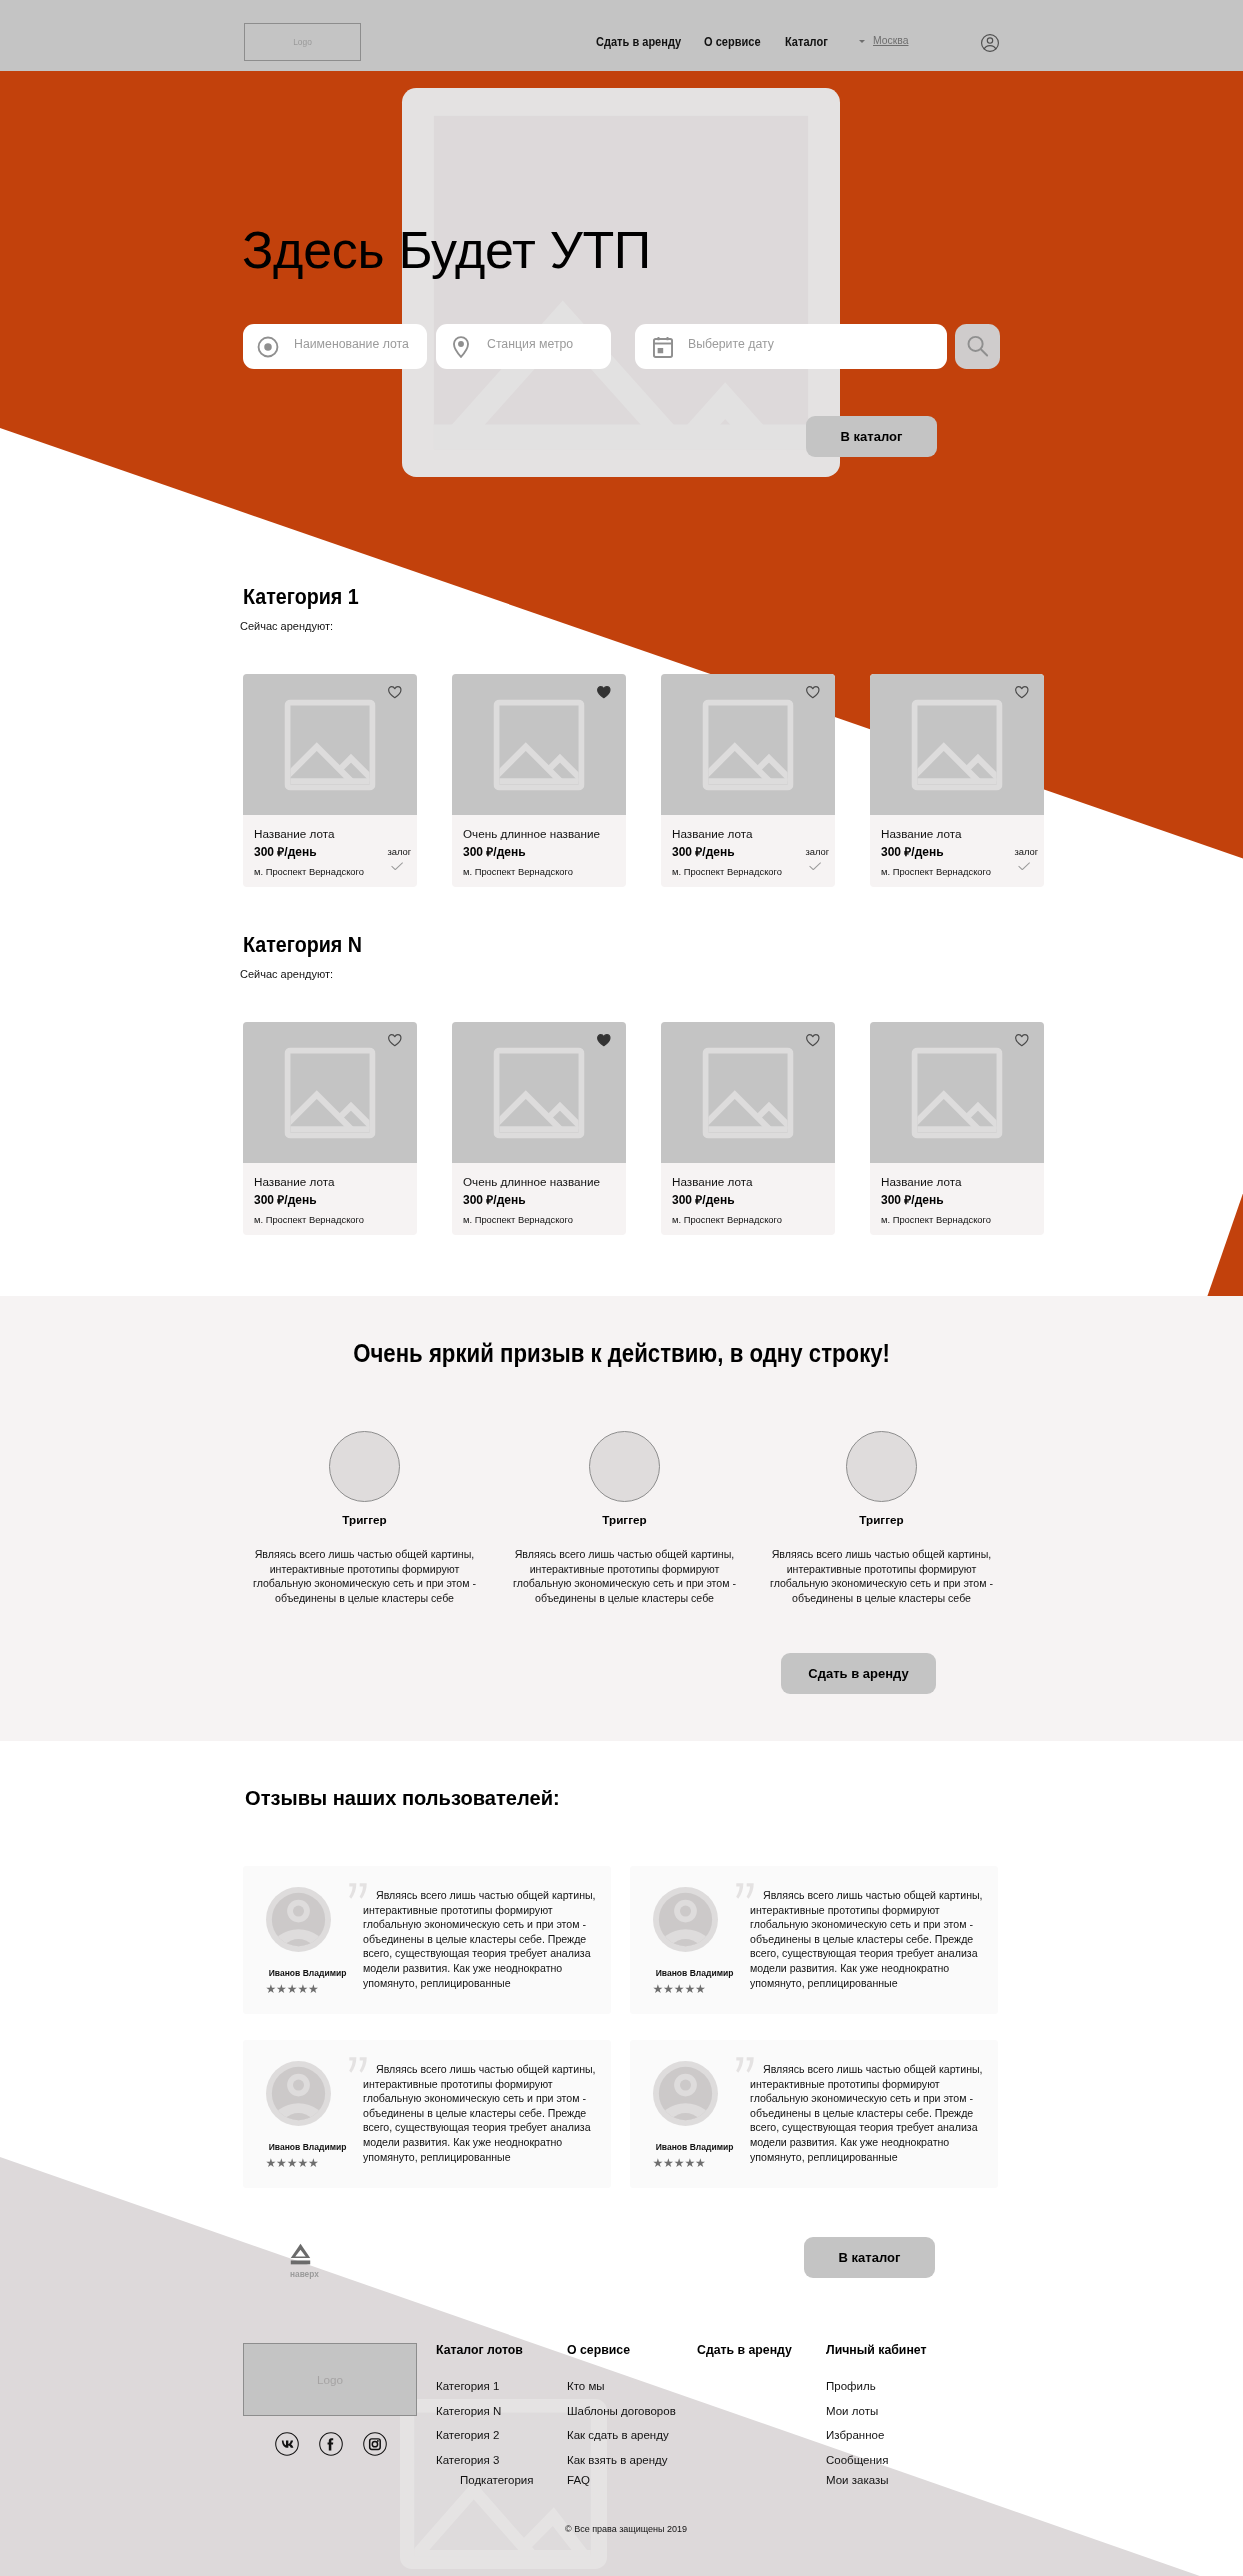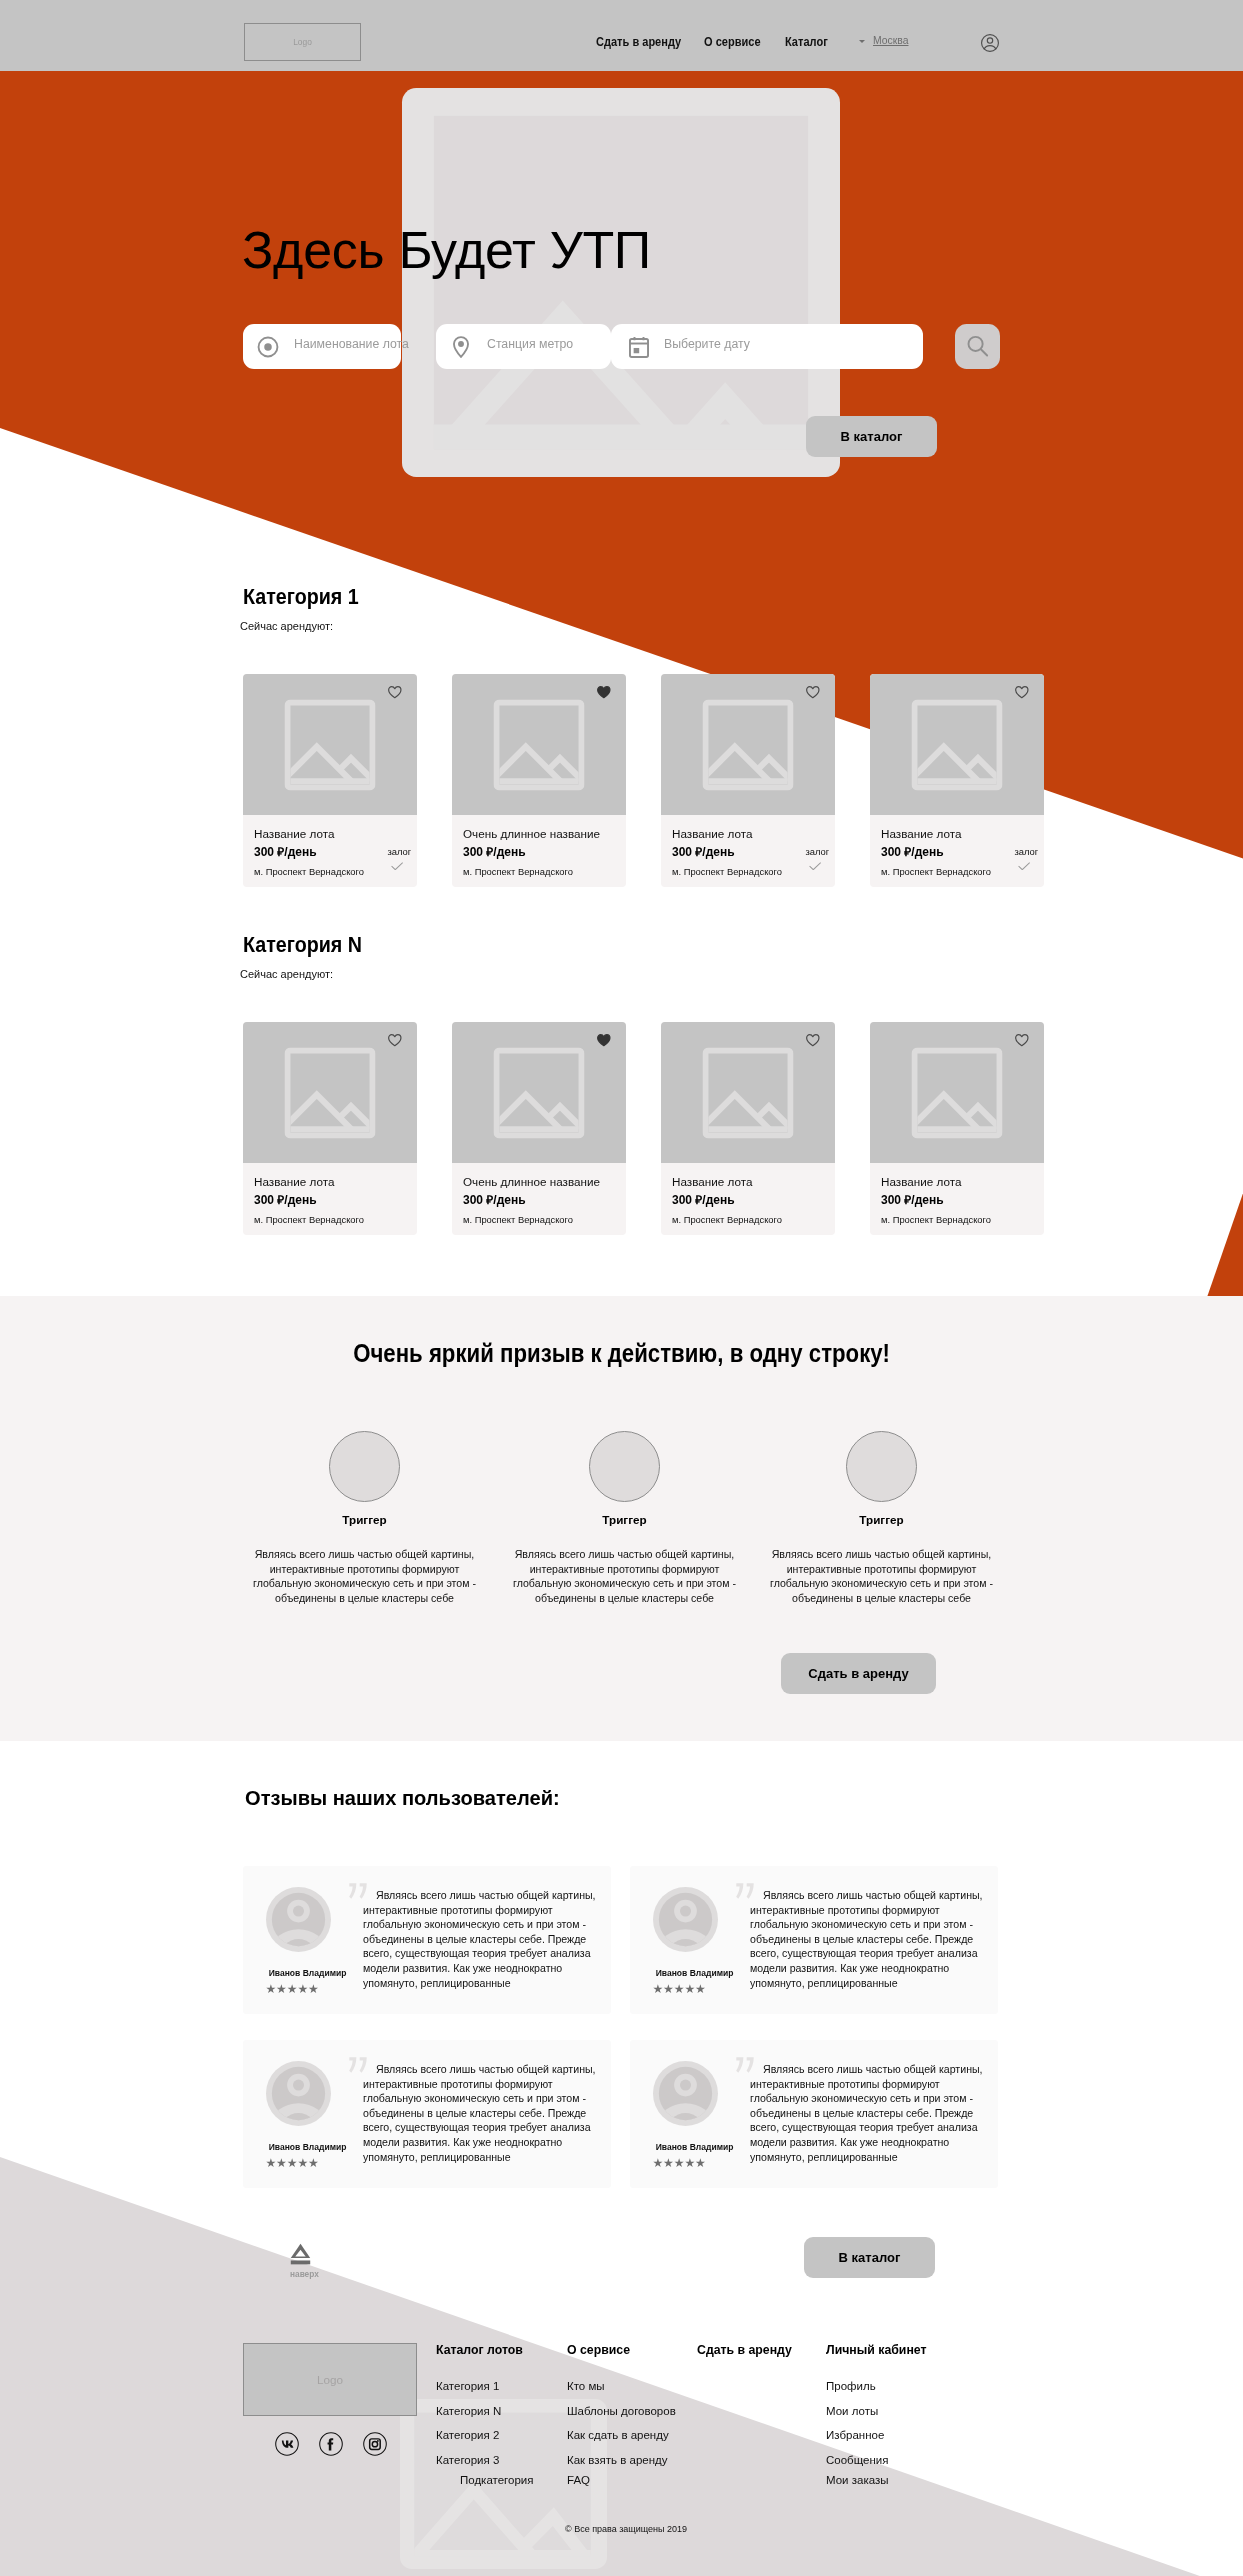--- a/index.html
+++ b/index.html
@@ -21,21 +21,21 @@
 
   
   .hero{position:absolute;left:0;top:71px;width:1243px;height:1225px;background:#c2410c;overflow:hidden}
   .hero .diag{position:absolute;left:0;top:357px;width:1425px;height:1684px;background:#fff;transform:rotate(19.1deg);transform-origin:0 0}
   .ghost{position:absolute;left:402px;top:17px;width:438px;height:389px;background:#E4E2E2;border-radius:14.2px}
   .hero h1{position:absolute;left:242px;top:153px;font-size:52px;font-weight:400;letter-spacing:-0.3px;line-height:1;color:#000}
   .fields{position:absolute;left:243px;top:253px}
   .fld{position:absolute;top:0;height:45px;background:#fff;border-radius:11px;display:flex;align-items:center}
   .fld .ic{position:absolute;top:50%;transform:translateY(-50%);line-height:0}
   .fld span{position:absolute;font-size:12.3px;color:#9B9B9B;white-space:nowrap;line-height:1}
-  .f1{left:0;width:158px}.f2{left:193px;width:175px}.f3{left:368px;width:312px}
+  .f1{left:0;width:184px}.f2{left:193px;width:175px}.f3{left:392px;width:312px}
   .searchbtn{position:absolute;left:712px;top:0;width:45px;height:45px;background:#CFCCCC;border-radius:11.7px}
   .catbtn{position:absolute;left:806px;top:345px;width:131px;height:41px;background:#C4C4C4;border-radius:9px;
     display:flex;align-items:center;justify-content:center;font-size:13px;font-weight:bold;color:#000}
 
   
   .cats{position:absolute;left:0;top:0;width:1243px;height:2576px;background:transparent}
   .sect{position:static}
   .sect h2{position:absolute;font-size:21.4px;font-weight:bold;color:#000;line-height:1;transform:scaleX(.92);transform-origin:left top}
   .sect .sub{position:absolute;font-size:11px;color:#111;line-height:1}
   .cardrow{position:absolute;left:243px;display:flex;gap:35px}

